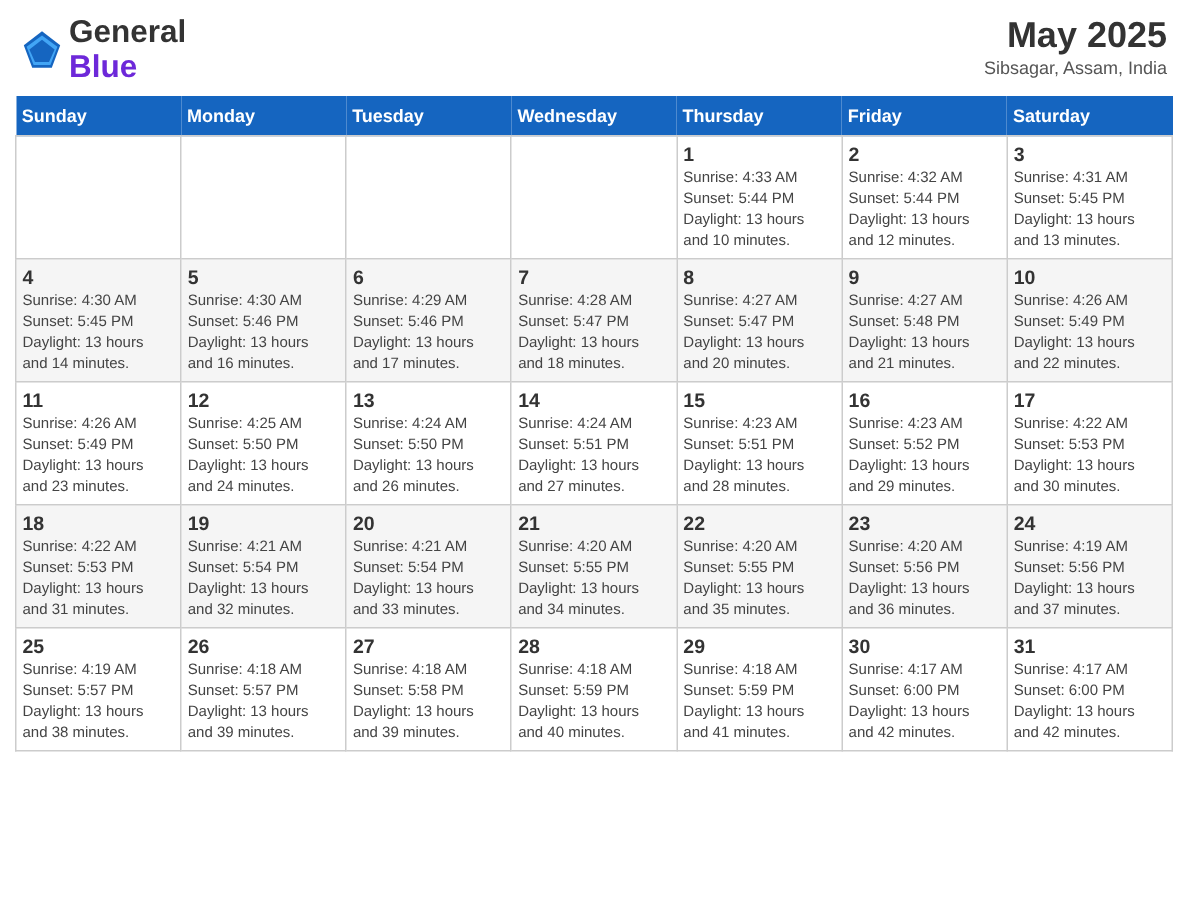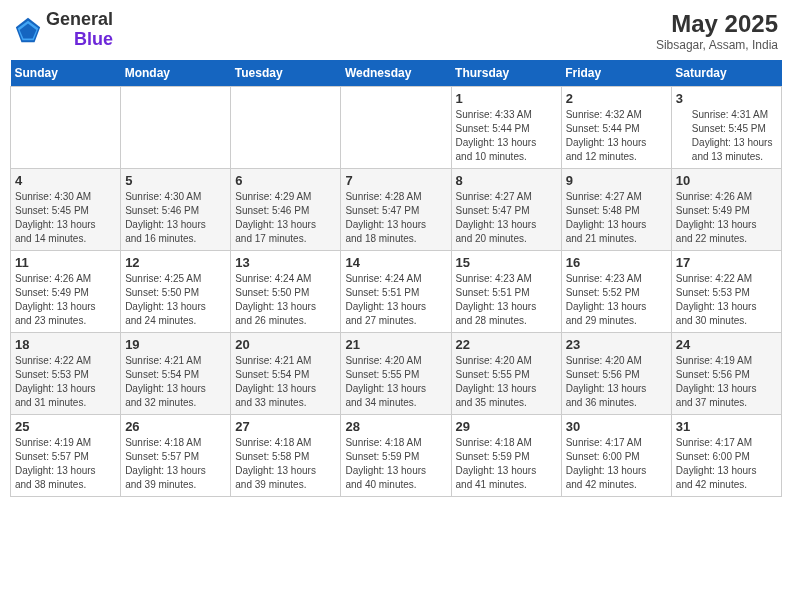--- a/index.html
+++ b/index.html
@@ -16,24 +16,23 @@
       align-items: flex-start;
       margin-bottom: 8px;
       padding: 0 4px;
     }
     .logo {
       display: flex;
       align-items: center;
       gap: 4px;
     }
     .logo-text {
-      font-size: 18px;
+      font-size: 21px;
       font-weight: bold;
       line-height: 1.1;
-      text-align: right;
     }
     .logo-general { color: #333; }
     .logo-blue { color: #6d28d9; }
     .logo-icon {
       width: 28px;
       height: 28px;
     }
     .title-block {
       text-align: right;
     }
@@ -136,21 +135,21 @@
         </td>
         <td>
           <span class="day-num">2</span>
           <div class="day-info" style="white-space: pre-line;">Sunrise: 4:32 AM
 Sunset: 5:44 PM
 Daylight: 13 hours
 and 12 minutes.</div>
         </td>
         <td>
           <span class="day-num">3</span>
-          <div class="day-info" style="white-space: pre-line; margin-left: 16px;">Sunrise: 4:31 AM
+          <div class="day-info" style="white-space: pre-line;">Sunrise: 4:31 AM
 Sunset: 5:45 PM
 Daylight: 13 hours
 and 13 minutes.</div>
         </td>
       </tr>
       <tr>
         <td>
           <span class="day-num">4</span>
           <div class="day-info" style="white-space: pre-line;">Sunrise: 4:30 AM
 Sunset: 5:45 PM

